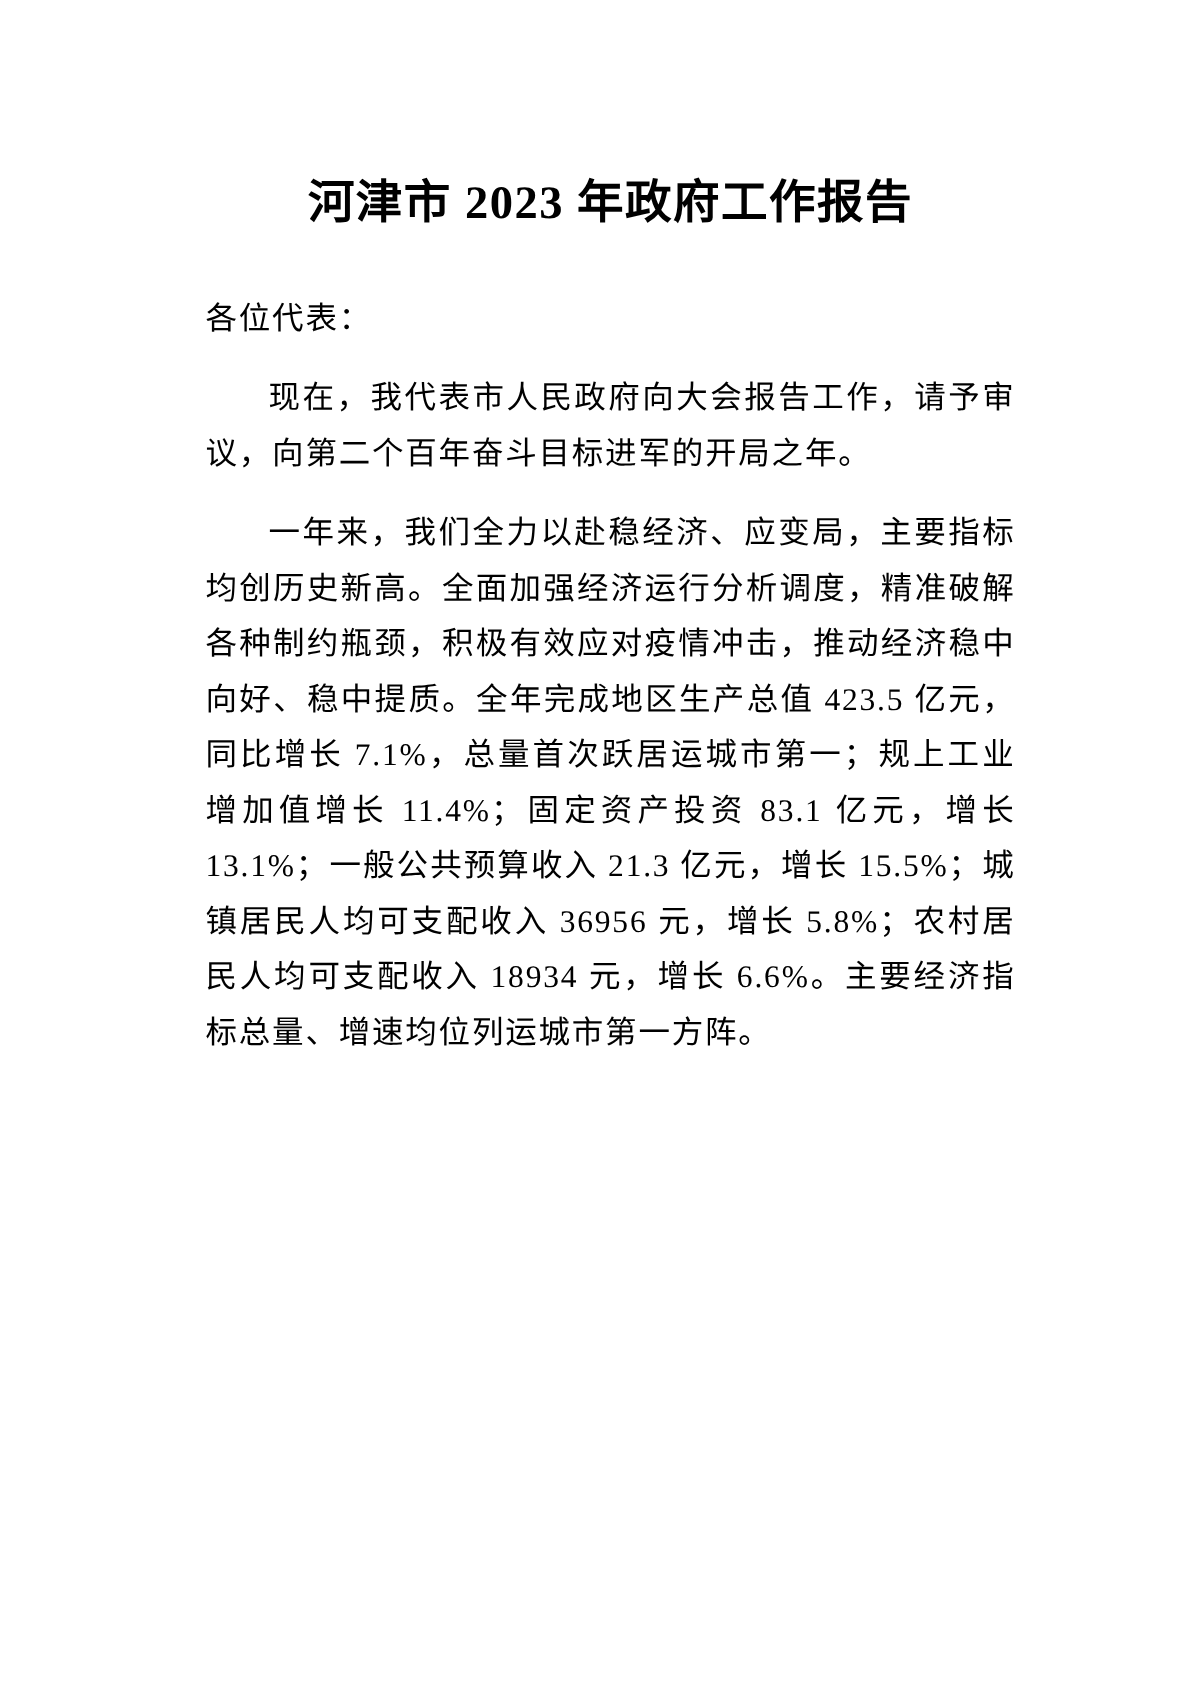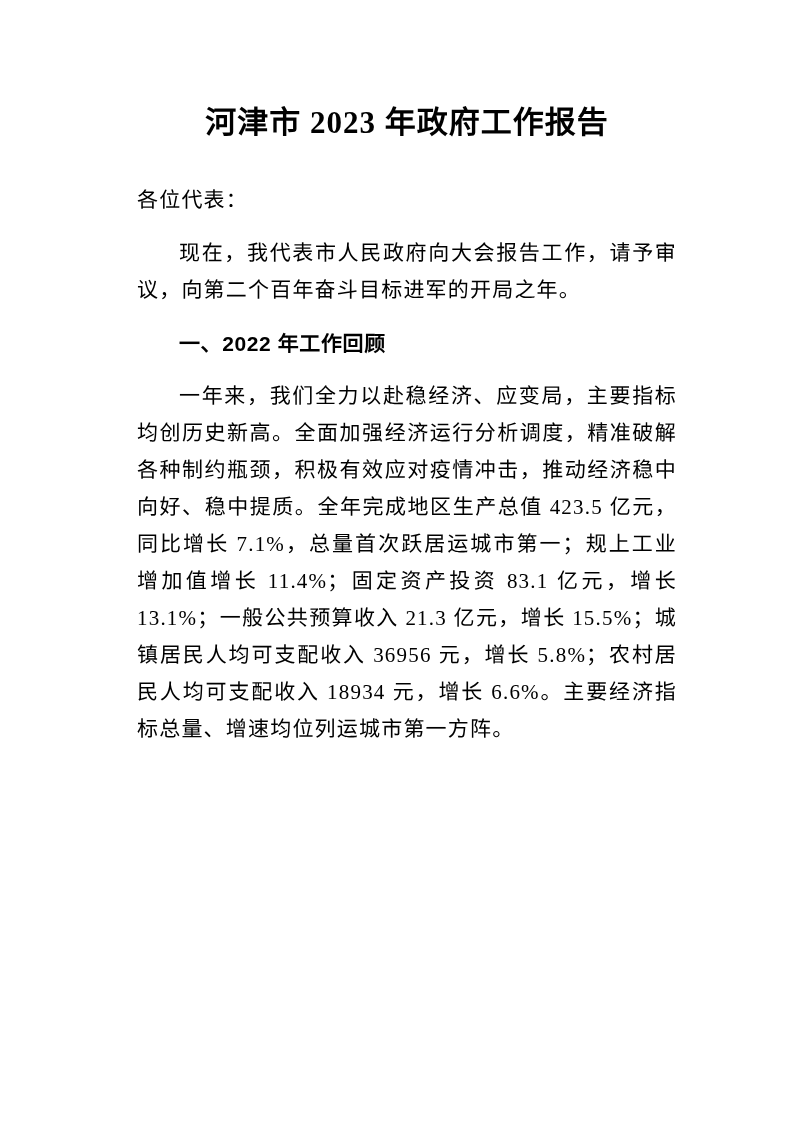--- a/index.html
+++ b/index.html
@@ -12,21 +12,21 @@
     width: 793px;
     height: 1122px;
     background: #ffffff;
     overflow: hidden;
     color: #000000;
     font-family: "Liberation Serif", "DejaVu Serif", serif;
   }
   .content {
     position: absolute;
     left: 121px;
-    top: 0;
+    top: 12px;
     width: 572px;
   }
   .doc-title {
     margin: 100px 0 36px 0;
     font-size: 31px;
     line-height: 46px;
     font-weight: 700;
     text-align: center;
     letter-spacing: 1px;
     white-space: nowrap;
@@ -54,17 +54,16 @@
 </style>
 </head>
 <body>
 
 <div class="page">
   <div class="content">
     <h1 class="doc-title">河津市 2023 年政府工作报告</h1>
     <div id="paragraphs">
         <p class="line salutation">各位代表：</p>
         <p class="line body-para">现在，我代表市人民政府向大会报告工作，请予审议，向第二个百年奋斗目标进军的开局之年。</p>
-        <p class="line heading">一、2022 年工作回顾</p>
         <p class="line body-para">一年来，我们全力以赴稳经济、应变局，主要指标均创历史新高。全面加强经济运行分析调度，精准破解各种制约瓶颈，积极有效应对疫情冲击，推动经济稳中向好、稳中提质。全年完成地区生产总值 423.5 亿元，同比增长 7.1%，总量首次跃居运城市第一；规上工业增加值增长 11.4%；固定资产投资 83.1 亿元，增长 13.1%；一般公共预算收入 21.3 亿元，增长 15.5%；城镇居民人均可支配收入 36956 元，增长 5.8%；农村居民人均可支配收入 18934 元，增长 6.6%。主要经济指标总量、增速均位列运城市第一方阵。</p>
       </div>
   </div>
 </div>
 
 </body></html>

